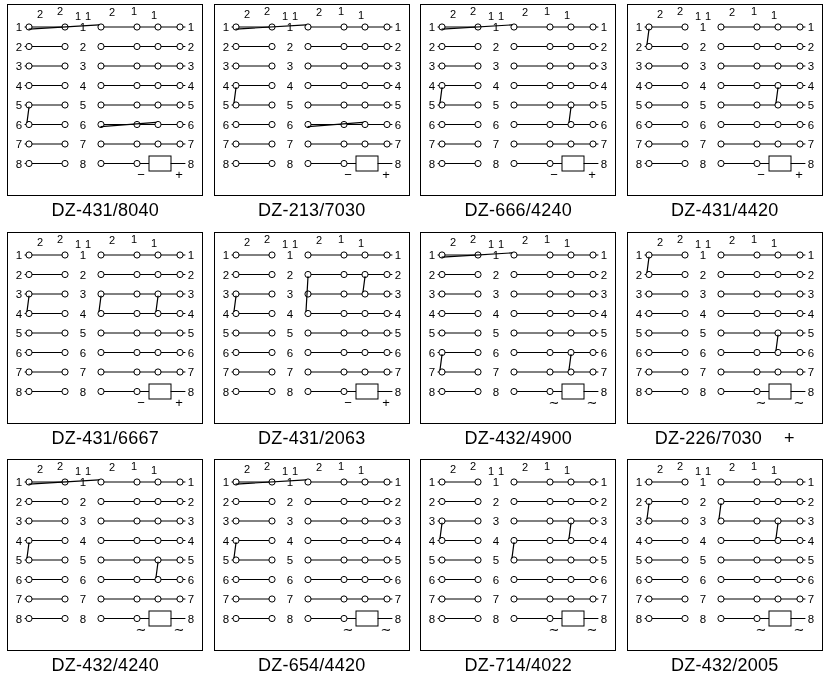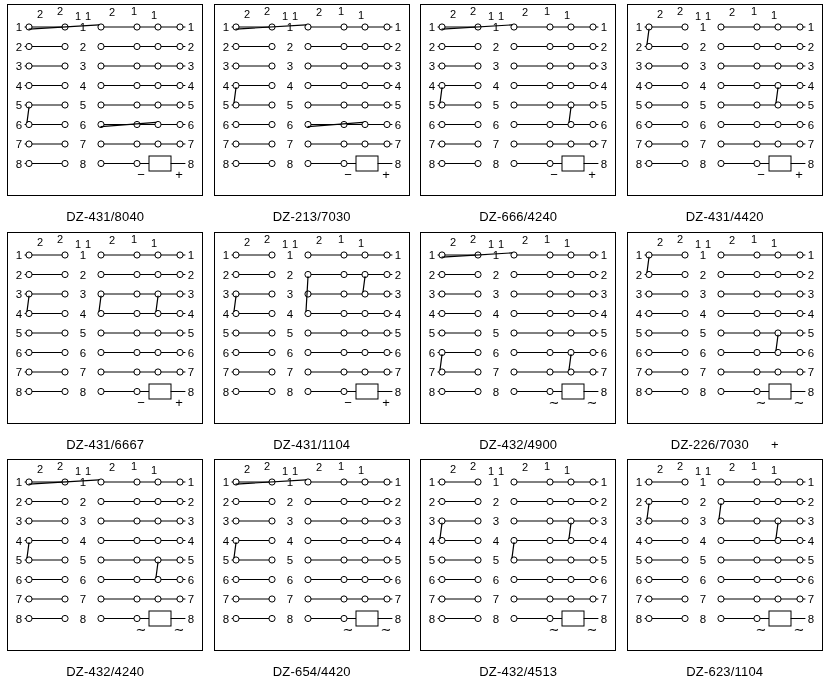--- a/index.html
+++ b/index.html
@@ -26,22 +26,22 @@
   .panel{
     border:1px solid #000;
     width:196px;
     height:192px;
     box-sizing:border-box;
     background:#fff;
     position:relative;
   }
   .panel svg{display:block;}
   .caption{
-    font-size:13px;
-    margin-top:13px;
+    font-size:18px;
+    margin-top:4px;
     letter-spacing:0.2px;
     white-space:pre;
   }
 </style>
 </head>
 <body>
 
 <div class="grid">
 
   <div class="cell">
@@ -857,21 +857,21 @@
           <line x1="132.1" y1="158.5" x2="141" y2="158.5" stroke="#000" stroke-width="1" stroke-linecap="round"></line>
           <rect x="141" y="151" width="22" height="15" fill="#fff" stroke="#000" stroke-width="1"></rect>
           <line x1="163" y1="158.5" x2="177" y2="158.5" stroke="#000" stroke-width="1" stroke-linecap="round"></line>
           <text x="133" y="173.5" font-size="13" font-family="Liberation Sans, sans-serif" fill="#000" text-anchor="middle">−</text>
           <text x="171" y="173.5" font-size="13" font-family="Liberation Sans, sans-serif" fill="#000" text-anchor="middle">+</text>
           <line x1="21" y1="63.099999999999994" x2="19" y2="78.4" stroke="#000" stroke-width="1.2" stroke-linecap="round"></line>
           <line x1="93" y1="43.6" x2="91" y2="78.4" stroke="#000" stroke-width="1.2" stroke-linecap="round"></line>
           <line x1="150" y1="43.6" x2="148" y2="58.9" stroke="#000" stroke-width="1.2" stroke-linecap="round"></line>
         </svg>
       </div>
-    <div class="caption">DZ-431/1104</div>
+    <div class="caption">DZ-431/2063</div>
   </div>
   <div class="cell">
     <div class="panel" id="panel-6">
         <svg width="194" height="190" viewBox="0 0 194 190">
           <text x="32" y="13" font-size="11" font-family="Liberation Sans, sans-serif" fill="#000" text-anchor="middle">2</text>
           <text x="52" y="10" font-size="11" font-family="Liberation Sans, sans-serif" fill="#000" text-anchor="middle">2</text>
           <text x="70" y="15" font-size="11" font-family="Liberation Sans, sans-serif" fill="#000" text-anchor="middle">1</text>
           <text x="80" y="15" font-size="11" font-family="Liberation Sans, sans-serif" fill="#000" text-anchor="middle">1</text>
           <text x="104" y="11" font-size="11" font-family="Liberation Sans, sans-serif" fill="#000" text-anchor="middle">2</text>
           <text x="126" y="10" font-size="11" font-family="Liberation Sans, sans-serif" fill="#000" text-anchor="middle">1</text>
@@ -1541,21 +1541,21 @@
           <line x1="132.1" y1="158.5" x2="141" y2="158.5" stroke="#000" stroke-width="1" stroke-linecap="round"></line>
           <rect x="141" y="151" width="22" height="15" fill="#fff" stroke="#000" stroke-width="1"></rect>
           <line x1="163" y1="158.5" x2="177" y2="158.5" stroke="#000" stroke-width="1" stroke-linecap="round"></line>
           <text x="133" y="173.5" font-size="13" font-family="Liberation Sans, sans-serif" fill="#000" text-anchor="middle">∼</text>
           <text x="171" y="173.5" font-size="13" font-family="Liberation Sans, sans-serif" fill="#000" text-anchor="middle">∼</text>
           <line x1="21" y1="63.099999999999994" x2="19" y2="78.4" stroke="#000" stroke-width="1.2" stroke-linecap="round"></line>
           <line x1="93" y1="82.6" x2="91" y2="97.9" stroke="#000" stroke-width="1.2" stroke-linecap="round"></line>
           <line x1="150" y1="63.099999999999994" x2="148" y2="78.4" stroke="#000" stroke-width="1.2" stroke-linecap="round"></line>
         </svg>
       </div>
-    <div class="caption">DZ-432/4513</div>
+    <div class="caption">DZ-714/4022</div>
   </div>
   <div class="cell">
     <div class="panel" id="panel-11">
         <svg width="194" height="190" viewBox="0 0 194 190">
           <text x="32" y="13" font-size="11" font-family="Liberation Sans, sans-serif" fill="#000" text-anchor="middle">2</text>
           <text x="52" y="10" font-size="11" font-family="Liberation Sans, sans-serif" fill="#000" text-anchor="middle">2</text>
           <text x="70" y="15" font-size="11" font-family="Liberation Sans, sans-serif" fill="#000" text-anchor="middle">1</text>
           <text x="80" y="15" font-size="11" font-family="Liberation Sans, sans-serif" fill="#000" text-anchor="middle">1</text>
           <text x="104" y="11" font-size="11" font-family="Liberation Sans, sans-serif" fill="#000" text-anchor="middle">2</text>
           <text x="126" y="10" font-size="11" font-family="Liberation Sans, sans-serif" fill="#000" text-anchor="middle">1</text>
@@ -1678,16 +1678,16 @@
           <line x1="132.1" y1="158.5" x2="141" y2="158.5" stroke="#000" stroke-width="1" stroke-linecap="round"></line>
           <rect x="141" y="151" width="22" height="15" fill="#fff" stroke="#000" stroke-width="1"></rect>
           <line x1="163" y1="158.5" x2="177" y2="158.5" stroke="#000" stroke-width="1" stroke-linecap="round"></line>
           <text x="133" y="173.5" font-size="13" font-family="Liberation Sans, sans-serif" fill="#000" text-anchor="middle">∼</text>
           <text x="171" y="173.5" font-size="13" font-family="Liberation Sans, sans-serif" fill="#000" text-anchor="middle">∼</text>
           <line x1="21" y1="43.6" x2="19" y2="58.9" stroke="#000" stroke-width="1.2" stroke-linecap="round"></line>
           <line x1="93" y1="43.6" x2="91" y2="58.9" stroke="#000" stroke-width="1.2" stroke-linecap="round"></line>
           <line x1="150" y1="63.099999999999994" x2="148" y2="78.4" stroke="#000" stroke-width="1.2" stroke-linecap="round"></line>
         </svg>
       </div>
-    <div class="caption">DZ-623/1104</div>
+    <div class="caption">DZ-432/2005</div>
   </div>
 
 </div>
 
 </body></html>

